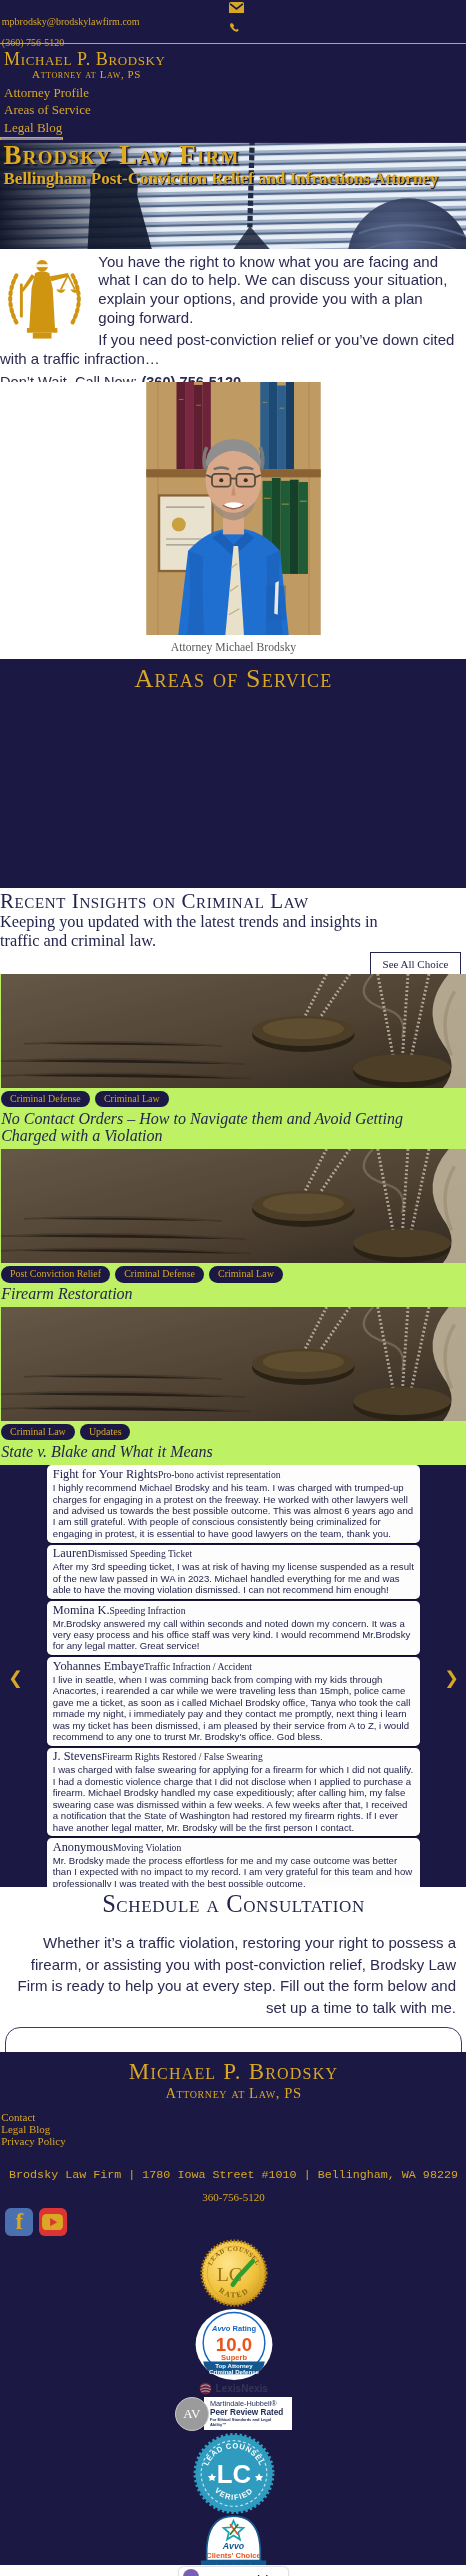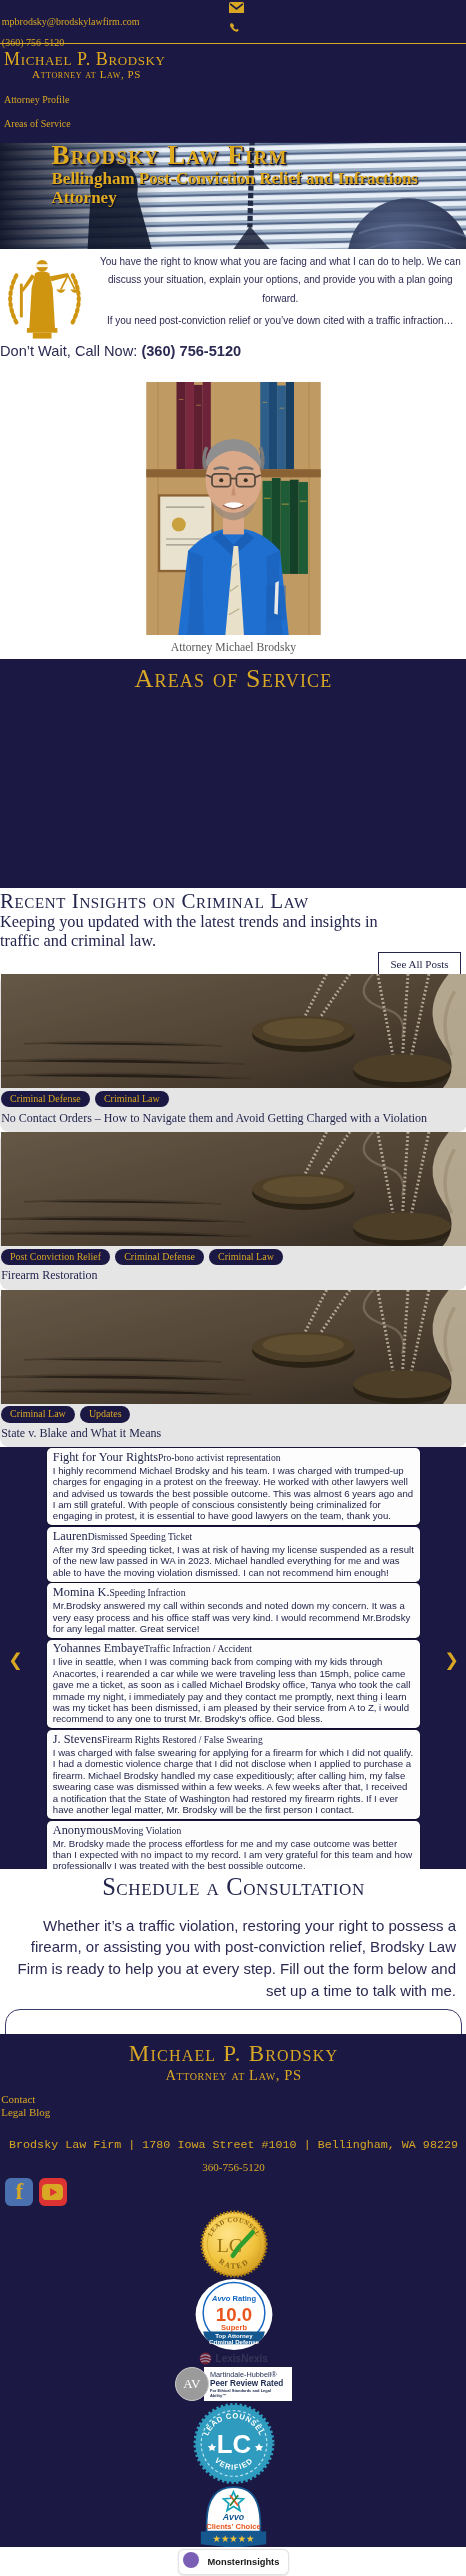--- a/index.html
+++ b/index.html
@@ -16,57 +16,57 @@
   .topbar .mail-icon { position:absolute; left:229px; top:1.8px; }
   .topbar .email { position:absolute; left:1.8px; top:16.3px; color:var(--gold); font-family:"Liberation Serif",serif; font-size:10px; text-decoration:none; }
   .topbar .phone-icon { position:absolute; left:229px; top:22px; }
   .topbar .phone { position:absolute; left:1.8px; top:37px; color:var(--gold); font-family:"Liberation Serif",serif; font-size:10px; text-decoration:none; z-index:2; }
   .topbar .gold-line { position:absolute; left:0; right:0; top:43px; border-top:1.2px solid var(--gold); z-index:1; }
 
   
   .siteheader { height:91px; background:var(--navy); padding:1.2px 0 0 4.1px; overflow:hidden; }
   .site-title { color:var(--gold2); font-family:"Liberation Serif",serif; font-variant:small-caps; font-size:18px; letter-spacing:0.6px; font-weight:400; line-height:18.7px; }
   .site-tagline { color:var(--gold2); font-family:"Liberation Serif",serif; font-variant:small-caps; font-size:11px; letter-spacing:0.6px; margin-left:28px; line-height:11.7px; }
-  .mainnav a { display:block; color:var(--gold); font-family:"Liberation Serif",serif; font-size:10px; line-height:11.7px; text-decoration:none; margin-top:13px; }
+  .mainnav a { display:block; color:var(--gold); font-family:"Liberation Serif",serif; font-size:13px; line-height:11.7px; text-decoration:none; margin-top:6px; }
   .contact-btn { display:block; width:63px; height:23px; margin-top:2.9px; margin-left:-4.1px; background:#8c8c8c; border:1.2px solid var(--gold); color:var(--gold); font-family:"Liberation Serif",serif; font-size:11.7px; text-align:center; line-height:21px; cursor:pointer; }
 
   
-  .hero { position:relative; height:109px; overflow:hidden; background:#55688a;padding-left:48px; }
+  .hero { position:relative; height:109px; overflow:hidden; background:#55688a; }
   .hero svg.bg { position:absolute; inset:0; width:100%; height:100%; }
   .hero-text { position:relative; z-index:2; padding:1.2px 0 0 3.5px; }
   .hero-title { color:var(--gold2); font-family:"Liberation Serif",serif; font-variant:small-caps; font-weight:700; font-size:27px; line-height:29px; letter-spacing:1.2px; text-shadow:1.2px 1.2px 0 #14122e, 1.8px 1.8px 1.8px rgba(0,0,0,.6); }
   .hero-sub { color:var(--gold2); font-family:"Liberation Serif",serif; font-size:17px; line-height:18.7px; max-width:449px; font-weight:700; text-shadow:0.6px 0.6px 0 #14122e, 1.2px 1.2px 1.2px rgba(0,0,0,.6); }
 
   
   .intro { height:133px; padding:3.5px 4.7px 0 0; overflow:hidden; background:#fff; }
   .intro .justice { float:left; width:89px; height:88px; margin:0 9.3px 2.3px 0; }
-  .intro p { font-size:10px; line-height:18.7px; color:var(--ink); margin-bottom:3.5px;text-align:center; }
+  .intro p { font-size:15px; line-height:18.7px; color:var(--ink); margin-bottom:3.5px; }
   .call-line { font-size:14.6px; color:var(--ink); margin-top:5.8px; clear:left; }
   .call-line b { font-weight:700; }
 
   
   .photo-block { height:277px; text-align:center; overflow:hidden; background:#fff; }
   .photo { width:175px; height:253px; margin:0 auto; display:block; }
   .photo-caption { font-family:"Liberation Serif",serif; font-size:11.7px; color:#5a5a5a; margin-top:5.8px; }
 
   
   .areas { height:229px; background:var(--navy); text-align:center; padding-top:4.7px; overflow:hidden; }
   .areas h2 { color:var(--gold); font-family:"Liberation Serif",serif; font-variant:small-caps; font-weight:400; font-size:26px; letter-spacing:1.2px; }
 
   
   .insights-head { height:86px; background:#fff; padding:2.3px 3.5px 0 0; overflow:hidden; }
   .insights-head h2 { color:var(--navy2); font-family:"Liberation Serif",serif; font-variant:small-caps; font-weight:400; font-size:21px; line-height:23px; letter-spacing:0.6px; }
   .insights-sub { color:var(--navy2); font-family:"Liberation Serif",serif; font-size:16.3px; line-height:18.7px; max-width:403px; }
   .see-all { float:right; margin:1.2px 2.3px 0 0; background:#fff; border:0.9px solid var(--navy2); color:var(--navy2); font-family:"Liberation Serif",serif; font-size:11px; padding:5.3px 11.7px; cursor:pointer; }
 
-  .post-card { background:#e5e5e5;border-radius:9px; }
+  .post-card { background:#bef264; }
   .post-img { display:block; width:467px; height:114px; }
   .post-meta { padding:2.9px 3.5px 4.7px 1.2px; }
   .tag { display:inline-block; background:var(--navy); color:var(--gold); font-family:"Liberation Serif",serif; font-size:10px; line-height:10px; padding:2.9px 8.8px 3.5px; border-radius:583px; margin:0 2.9px 2.3px 0; cursor:pointer; }
-  .post-title { color:var(--navy2); font-family:"Liberation Serif",serif; font-weight:400; font-size:12px; line-height:17.5px; max-width:455px; cursor:pointer; }
+  .post-title { color:var(--navy2); font-family:"Liberation Serif",serif; font-weight:400; font-size:16px; line-height:17.5px; max-width:455px; cursor:pointer;font-style:italic; }
 
   
   .testimonials { position:relative; height:422px; background:var(--navy); padding-top:0.6px; overflow:hidden; }
   .t-card { width:373px; margin:0 auto 1.8px; background:#fdfdfd; border-radius:4.7px; padding:1.8px 5.8px 3.5px; box-shadow:0 0.6px 1.2px rgba(0,0,0,.4); }
   .t-head { font-family:"Liberation Serif",serif; color:var(--navy2); }
   .t-name { font-size:12.3px; }
   .t-cat { font-size:9.6px; }
   .t-text { font-family:Liberation Sans, sans-serif; font-size:9.6px; line-height:11.4px; color:var(--navy2); }
   .car-arrow { position:absolute; top:203px; color:var(--gold); font-size:17.5px; font-weight:700; cursor:pointer; font-family:"DejaVu Sans",sans-serif; }
   .car-prev { left:8.2px; } .car-next { right:8.2px; }
@@ -289,21 +289,21 @@
   <div class="photo-caption">Attorney Michael Brodsky</div>
 </div>
 
 <div class="areas">
   <h2>Areas of Service</h2>
 </div>
 
 <div class="insights-head">
   <h2>Recent Insights on Criminal Law</h2>
   <div class="insights-sub">Keeping you updated with the latest trends and insights in traffic and criminal law.</div>
-  <button class="see-all">See All Posts</button>
+  <button class="see-all">See All Choice</button>
 </div>
 
 <svg width="0" height="0" style="position:absolute">
   <defs>
     <linearGradient id="sepia" x1="0" y1="0" x2="1" y2="1">
       <stop offset="0%" stop-color="#8a7a63"></stop>
         <stop offset="55%" stop-color="#6b5b48"></stop>
         <stop offset="100%" stop-color="#3d342a"></stop>
     </linearGradient>
     <symbol id="scales-photo" viewBox="0 0 800 196" preserveAspectRatio="none">
@@ -402,20 +402,21 @@
   <p>Whether it’s a traffic violation, restoring your right to possess a firearm, or assisting you with post-conviction relief, Brodsky Law Firm is ready to help you at every step.  Fill out the form below and set up a time to talk with me.</p>
   <div class="consult-form"></div>
 </div>
 
 <div class="footer">
   <div class="f-name">Michael P. Brodsky</div>
   <div class="f-tagline">Attorney at Law, PS</div>
   <div class="f-links">
     <a href="#">Contact</a>
     <a href="#">Legal Blog</a>
+    <a href="#">Privacy Policy</a>
   </div>
   <div class="f-address">Brodsky Law Firm | 1780 Iowa Street #1010 | Bellingham, WA 98229</div>
   <a class="f-phone" href="#">360-756-5120</a>
 
   <div class="social">
     <span class="soc soc-fb"></span>
     <span class="soc soc-yt">
       <svg width="21" height="16.3" viewBox="0 0 36 28">
           <rect x="0" y="0" width="36" height="28" rx="8" fill="#d8a724"></rect>
           <path d="M14,7 L26,14 L14,21 Z" fill="#d33"></path>

